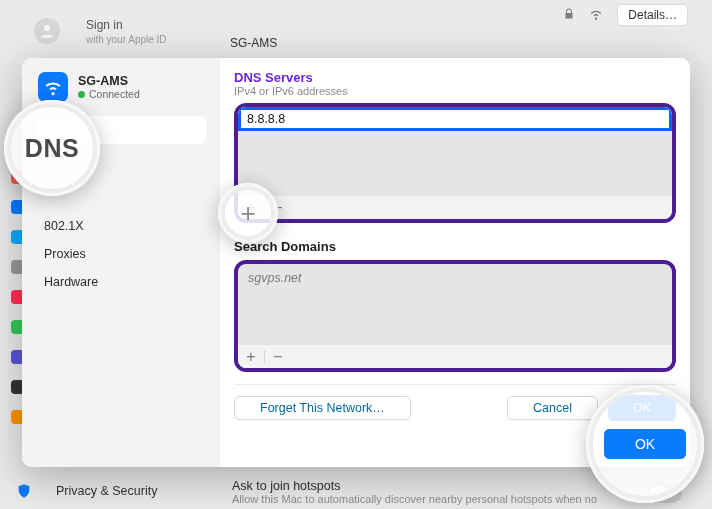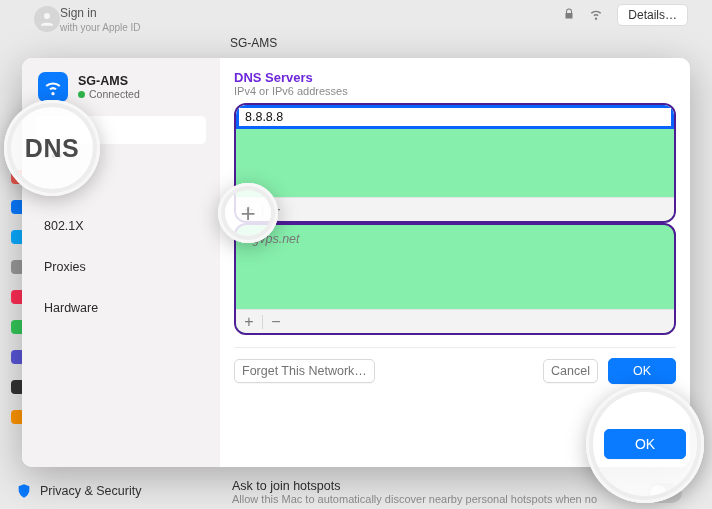--- a/index.html
+++ b/index.html
@@ -1,70 +1,70 @@
 <!DOCTYPE html>
 <html><head>
 <meta charset="utf-8">
 <style>
   * { box-sizing: border-box; margin: 0; padding: 0; font-family: -apple-system, BlinkMacSystemFont, "Helvetica Neue", sans-serif; }
   body { width: 712px; height: 509px; background: #f0f0f0; overflow: hidden; position: relative; }
 
   
   .bg-layer { position: absolute; inset: 0; background: #eaeaea; }
-  .bg-signin { position: absolute; top: 6px; left: 34px; display: flex; align-items: center; gap: 0; }
+  .bg-signin { position: absolute; top: 18px; left: 34px; display: flex; align-items: center; gap: 26px; }
   .bg-avatar { width: 26px; height: 26px; border-radius: 50%; background: #d6d6d6; display:flex;align-items:center;justify-content:center; color:#f6f6f6;}
   .bg-avatar svg { width:18px;height:18px; }
   .bg-signin-text { font-size: 12px; color: #555; line-height:1.3; }
   .bg-signin-sub { font-size: 10px; color: #9a9a9a; }
   .bg-right { position:absolute; top:4px; right:24px; display:flex; gap:14px; align-items:center; }
   .bg-netname { position:absolute; top:36px; left:230px; font-size:12px; color:#333;}
   .bg-lock, .bg-wifi2 { color:#7d7d7d; font-size:13px;}
   .bg-details { font-size:12px; color:#333; background:#fff; border:1px solid #dcdcdc; border-radius:5px; padding:3px 10px;text-align:center;}
   .bg-hotspot-row { position:absolute; bottom:4px; left:232px; right:30px; }
   .bg-hotspot-title { font-size:12.5px; color:#2e2e2e;}
   .bg-hotspot-sub { font-size:11px; color:#8d8d8d; }
   .bg-toggle { position:absolute; right:0; top:4px; width:34px;height:20px;border-radius:10px;background:#d0d0d0; }
   .bg-toggle::after{content:"";position:absolute;width:16px;height:16px;border-radius:50%;background:#fff;top:2px;left:2px;}
-  .bg-priv { position:absolute; bottom:10px; left:16px; display:flex; gap:8px; align-items:center; font-size:12.5px; color:#333;}
+  .bg-priv { position:absolute; bottom:10px; left:16px; display:flex; gap:24px; align-items:center; font-size:12.5px; color:#333;}
   .bg-priv svg{width:16px;height:16px;color:#0a7aff;}
   .bg-appicons { position:absolute; left:11px; top:170px; width:14px; display:flex; flex-direction:column; gap:16px;}
   .bg-appicons div{width:14px;height:14px;border-radius:4px;}
 
   
   .modal { position:absolute; top:58px; left:22px; right:22px; bottom:42px; background:#fdfdfd; border-radius:10px; box-shadow:0 10px 40px rgba(0,0,0,0.28); display:flex; overflow:visible; }
 
   .side { width:198px; background:#f4f2f2; border-radius:10px 0 0 10px; padding:8px 10px 8px 10px; position:relative;}
   .net-head { display:flex; gap:10px; align-items:center; padding:6px 6px 14px 6px;}
   .wifi-ico { width:30px;height:30px;border-radius:7px;background:#0a7aff;display:flex;align-items:center;justify-content:center;}
   .wifi-ico svg{width:20px;height:20px;color:#fff;}
   .net-name { font-size:12.5px; font-weight:600; color:#232323;}
   .net-status{ font-size:10.5px; color:#6a6a6a; display:flex; align-items:center; gap:4px;}
   .net-status::before{content:"";width:7px;height:7px;border-radius:50%;background:#2fb34b;display:inline-block;}
 
-  .side-list { margin-top:48px; display:flex; flex-direction:column; gap:17px;}
+  .side-list { margin-top:48px; display:flex; flex-direction:column; gap:4px;}
   .side-item { font-size:12.5px; color:#2b2b2b; padding:5px 12px; border-radius:5px;}
   .side-sel-placeholder { height:28px; background:#fff; border-radius:5px; margin:0 4px 4px 4px;}
   .side-dots { font-size:14px; letter-spacing:2px; color:#6a6a6a; padding:0 12px 2px;}
   
   .main { flex:1; padding:10px 14px 12px 14px; display:flex; flex-direction:column; border-radius:0 10px 10px 0; background:#fff;}
   .section-title { font-size:13px; font-weight:700; color:#6d28d9; margin-top:2px;}
   .section-sub { font-size:11px; color:#8a8a8a; margin-bottom:6px;}
-  .list-box { border:2px solid #4c1d95; border-radius:12px; background:#86efac; overflow:hidden;}
+  .list-box { border:4px solid #4c1d95; border-radius:12px; background:#e5e5e5; overflow:hidden;}
   .dns-box { height:120px; position:relative;}
   .edit-row { margin:0; border:3px solid #0a63ff; background:#fff; padding:2px 6px; font-size:12.5px; color:#111; outline:none;}
   .addrem { position:absolute; bottom:0; left:0; right:0; height:24px; background:#f3f3f3; border-top:1px solid #e3e3e3; display:flex; align-items:center;}
   .addrem button { width:26px; height:24px; border:none; background:transparent; color:#7a7a7a; font-size:16px; line-height:1; cursor:pointer;}
   .addrem .sep{width:1px;height:14px;background:#d6d6d6;}
 
   .sd-title { font-size:13px; font-weight:700; color:#1d1d1d; margin-top:16px; margin-bottom:6px;}
   .sd-box { height:112px; position:relative;}
   .sd-item { padding:7px 10px; font-size:12.5px; color:#7a7a7a;font-style:italic;}
 
   .footer { display:flex; gap:10px; align-items:center; margin-top:12px; padding-top:10px; border-top:1px solid #ececec;}
-  .btn { font-size:12.5px; padding:4px 7px; border-radius:5px; border:1px solid #d9d9d9; background:#fff; color:#737373; cursor:pointer; box-shadow:0 1px 0 rgba(0,0,0,0.03);}
+  .btn { font-size:12.5px; padding:4px 25px; border-radius:5px; border:1px solid #d9d9d9; background:#fff; color:#0369a1; cursor:pointer; box-shadow:0 1px 0 rgba(0,0,0,0.03);}
   .btn.primary { background:#0a7aff; color:#fff; border-color:#0a7aff; padding:5px 24px; font-weight:500;}
   .spacer { flex:1; }
 
   
   .mag { position:absolute; border-radius:50%; background:rgba(255,255,255,0.85); box-shadow:0 4px 20px rgba(0,0,0,0.25), inset 0 0 0 3px #f7f7f7, inset 0 0 0 7px #ededed; display:flex;align-items:center;justify-content:center; pointer-events:none; z-index:40;}
   .mag-dns { top:100px; left:4px; width:96px; height:96px; font-size:25px; font-weight:700; color:#4a4a4a; letter-spacing:0.5px;}
   .mag-add { top:183px; left:218px; width:60px; height:60px;}
   .mag-add span{font-size:26px;color:#8a8a8a;font-weight:300;}
   .mag-ok { bottom:6px; right:8px; width:118px; height:118px;}
   .mag-ok .btn.primary{ pointer-events:auto; padding:6px 30px; font-size:14px;}
@@ -154,20 +154,21 @@
     <div class="section-sub">IPv4 or IPv6 addresses</div>
     <div class="list-box dns-box">
       <div class="edit-row">8.8.8.8</div>
       <div class="addrem">
         <button>+</button>
         <div class="sep"></div>
         <button>−</button>
       </div>
     </div>
 
+    <div class="sd-title">Search Domains</div>
     <div class="list-box sd-box">
       <div class="sd-item">sgvps.net</div>
       <div class="addrem">
         <button>+</button>
         <div class="sep"></div>
         <button>−</button>
       </div>
     </div>
 
     <div class="footer">

